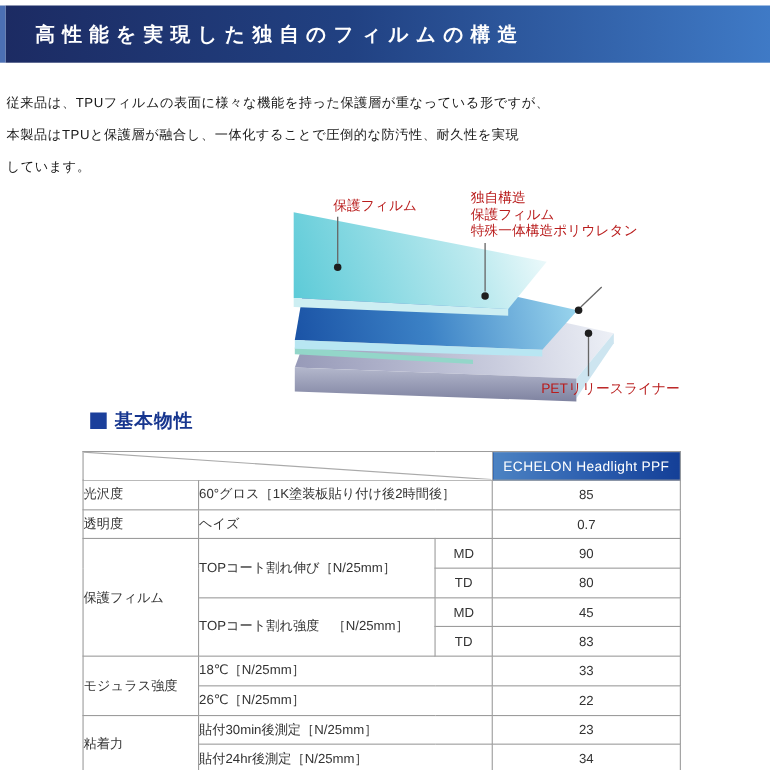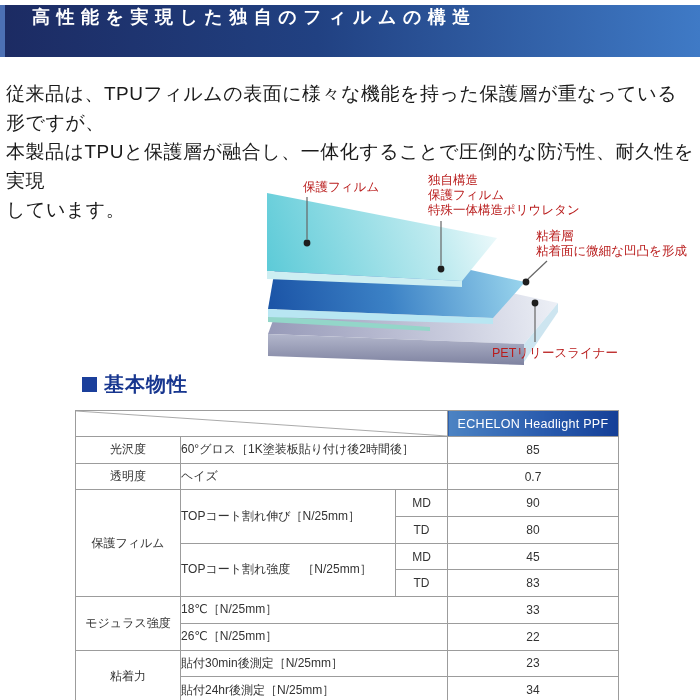--- a/index.html
+++ b/index.html
@@ -2,50 +2,50 @@
 <html><head>
 <meta charset="utf-8">
 <style>
   html,body{margin:0;padding:0;background:#fff;}
   .page{position:relative;width:700px;height:700px;background:#fff;overflow:hidden;
         font-family:"Liberation Sans","DejaVu Sans",sans-serif;color:#222;}
 
   
   .banner{position:absolute;left:0;top:5px;width:700px;height:52px;box-sizing:border-box;
           background:linear-gradient(90deg,#1c2b63 0%,#214182 45%,#3f7ac6 100%);
-          border-left:5px solid #4c70b4;display:flex;}
+          border-left:5px solid #4c70b4;display:flex;align-items:center;}
   .banner-title{color:#ffffff;font-family:"Liberation Serif","DejaVu Serif",serif;
           font-size:18px;font-weight:600;letter-spacing:6.5px;padding-left:27px;white-space:nowrap;}
 
   
-  .intro{position:absolute;left:6px;top:79px;width:690px;font-size:19px;line-height:29px;
+  .intro{position:absolute;left:6px;top:79px;width:690px;font-size:12px;line-height:29px;
          letter-spacing:0.5px;color:#1a1a1a;white-space:pre-line;}
 
   
   .diagram-svg{position:absolute;left:0;top:0;}
   .dlabel{position:absolute;font-size:12.5px;line-height:15px;color:#b91c1c;white-space:pre-line;}
 
   
   .section-head{position:absolute;left:82px;top:371px;display:flex;align-items:center;}
   .section-square{width:15px;height:15px;background:#1b3f9b;margin-right:7px;}
-  .section-title{font-size:20px;font-weight:bold;color:#17368f;letter-spacing:1px;}
+  .section-title{font-size:17px;font-weight:bold;color:#17368f;letter-spacing:1px;}
 
   
   table.props{position:absolute;left:75px;top:410px;width:543px;border-collapse:collapse;
               table-layout:fixed;font-size:12px;color:#333;}
   table.props col.c1{width:105px;} table.props col.c2{width:215px;}
   table.props col.c3{width:52px;}  table.props col.c4{width:171px;}
   table.props th,table.props td{border:1px solid #9c9c9c;padding:0;height:25.7px;
               vertical-align:middle;font-weight:normal;}
   table.props thead th{height:25px;}
   .diag-cell{position:relative;background:#fff;}
   .diag-cell svg{position:absolute;left:0;top:0;width:100%;height:100%;display:block;}
   .prod-cell{background:linear-gradient(90deg,#4c83c3 0%,#2a5cae 55%,#143f97 100%);
              color:#fff;font-weight:bold;font-size:12.5px;text-align:center;letter-spacing:0.3px;}
-  td.cat{padding-left:8px;text-align:center;}
+  td.cat{padding-left:8px;text-align:left;}
   td.prop{padding-left:12px;text-align:left;margin-top:29px;}
   td.dir,td.val{text-align:center;}
 </style>
 </head>
 <body>
 
 <div class="page">
 
   <div class="banner">
     <div class="banner-title">高性能を実現した独自のフィルムの構造</div>
@@ -102,22 +102,20 @@
       <circle cx="441" cy="269" r="3.4"></circle>
       <circle cx="526" cy="282" r="3.4"></circle>
       <circle cx="535" cy="303" r="3.4"></circle>
     </g>
   </svg>
 
   <div class="dlabel" style="left:303px;top:180px;">保護フィルム</div>
   <div class="dlabel" style="left:428px;top:173px;">独自構造
 保護フィルム
 特殊一体構造ポリウレタン</div>
-  <div class="dlabel" style="left:536px;top:229px;">粘着層
-粘着面に微細な凹凸を形成</div>
   <div class="dlabel" style="left:492px;top:346px;">PETリリースライナー</div>
 
   <div class="section-head">
     <div class="section-square"></div>
     <div class="section-title">基本物性</div>
   </div>
 
   <table class="props">
     <colgroup>
         <col class="c1">

